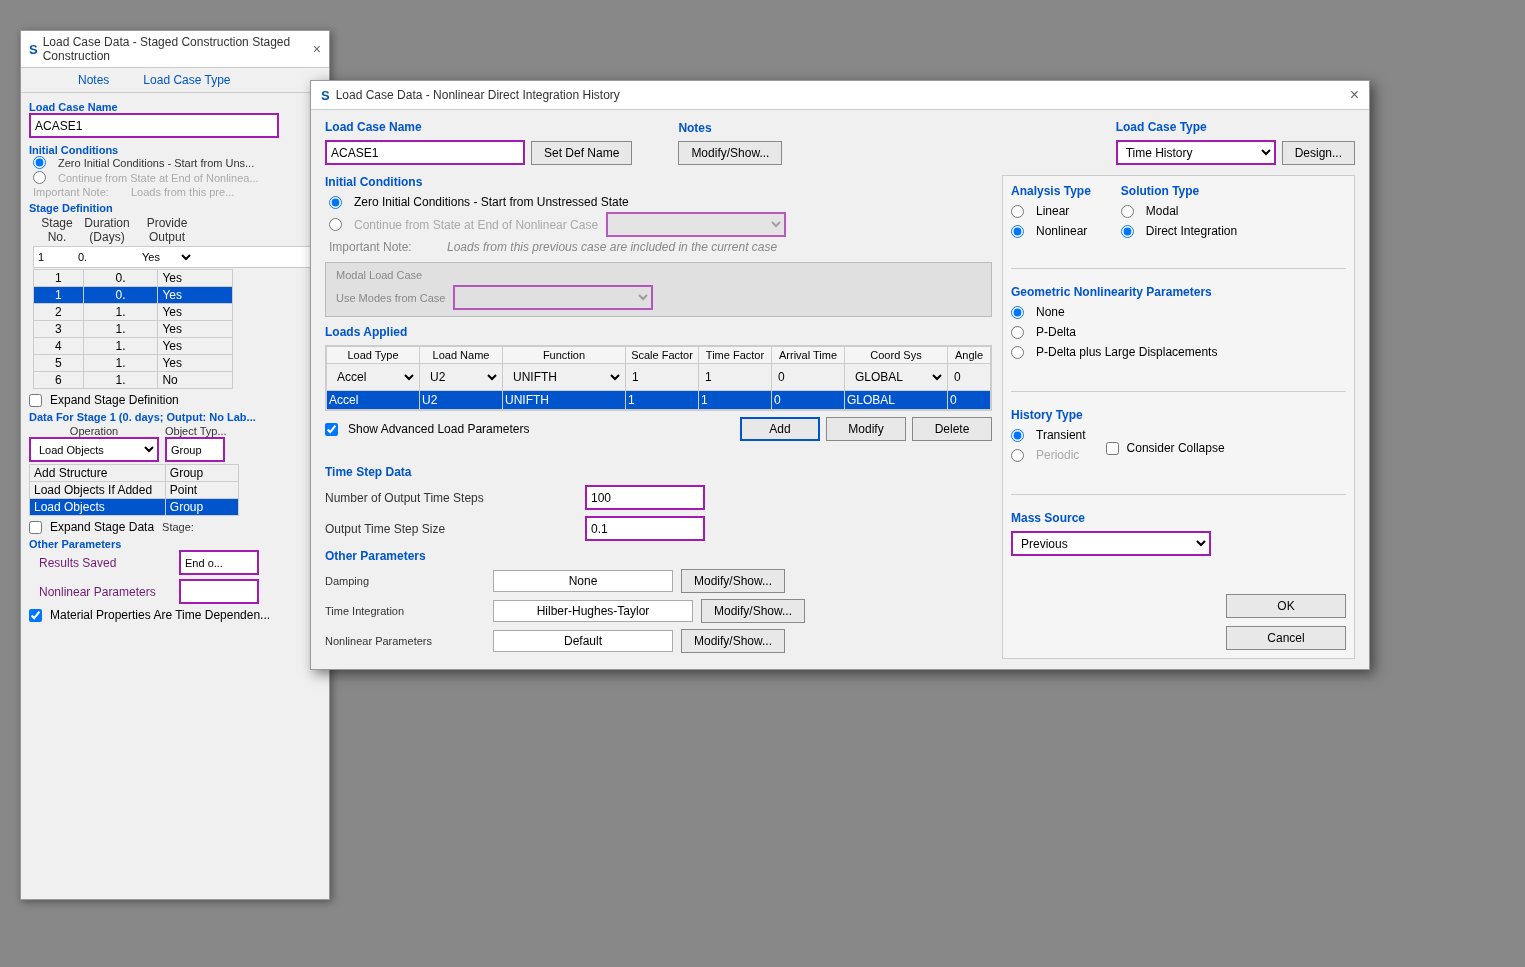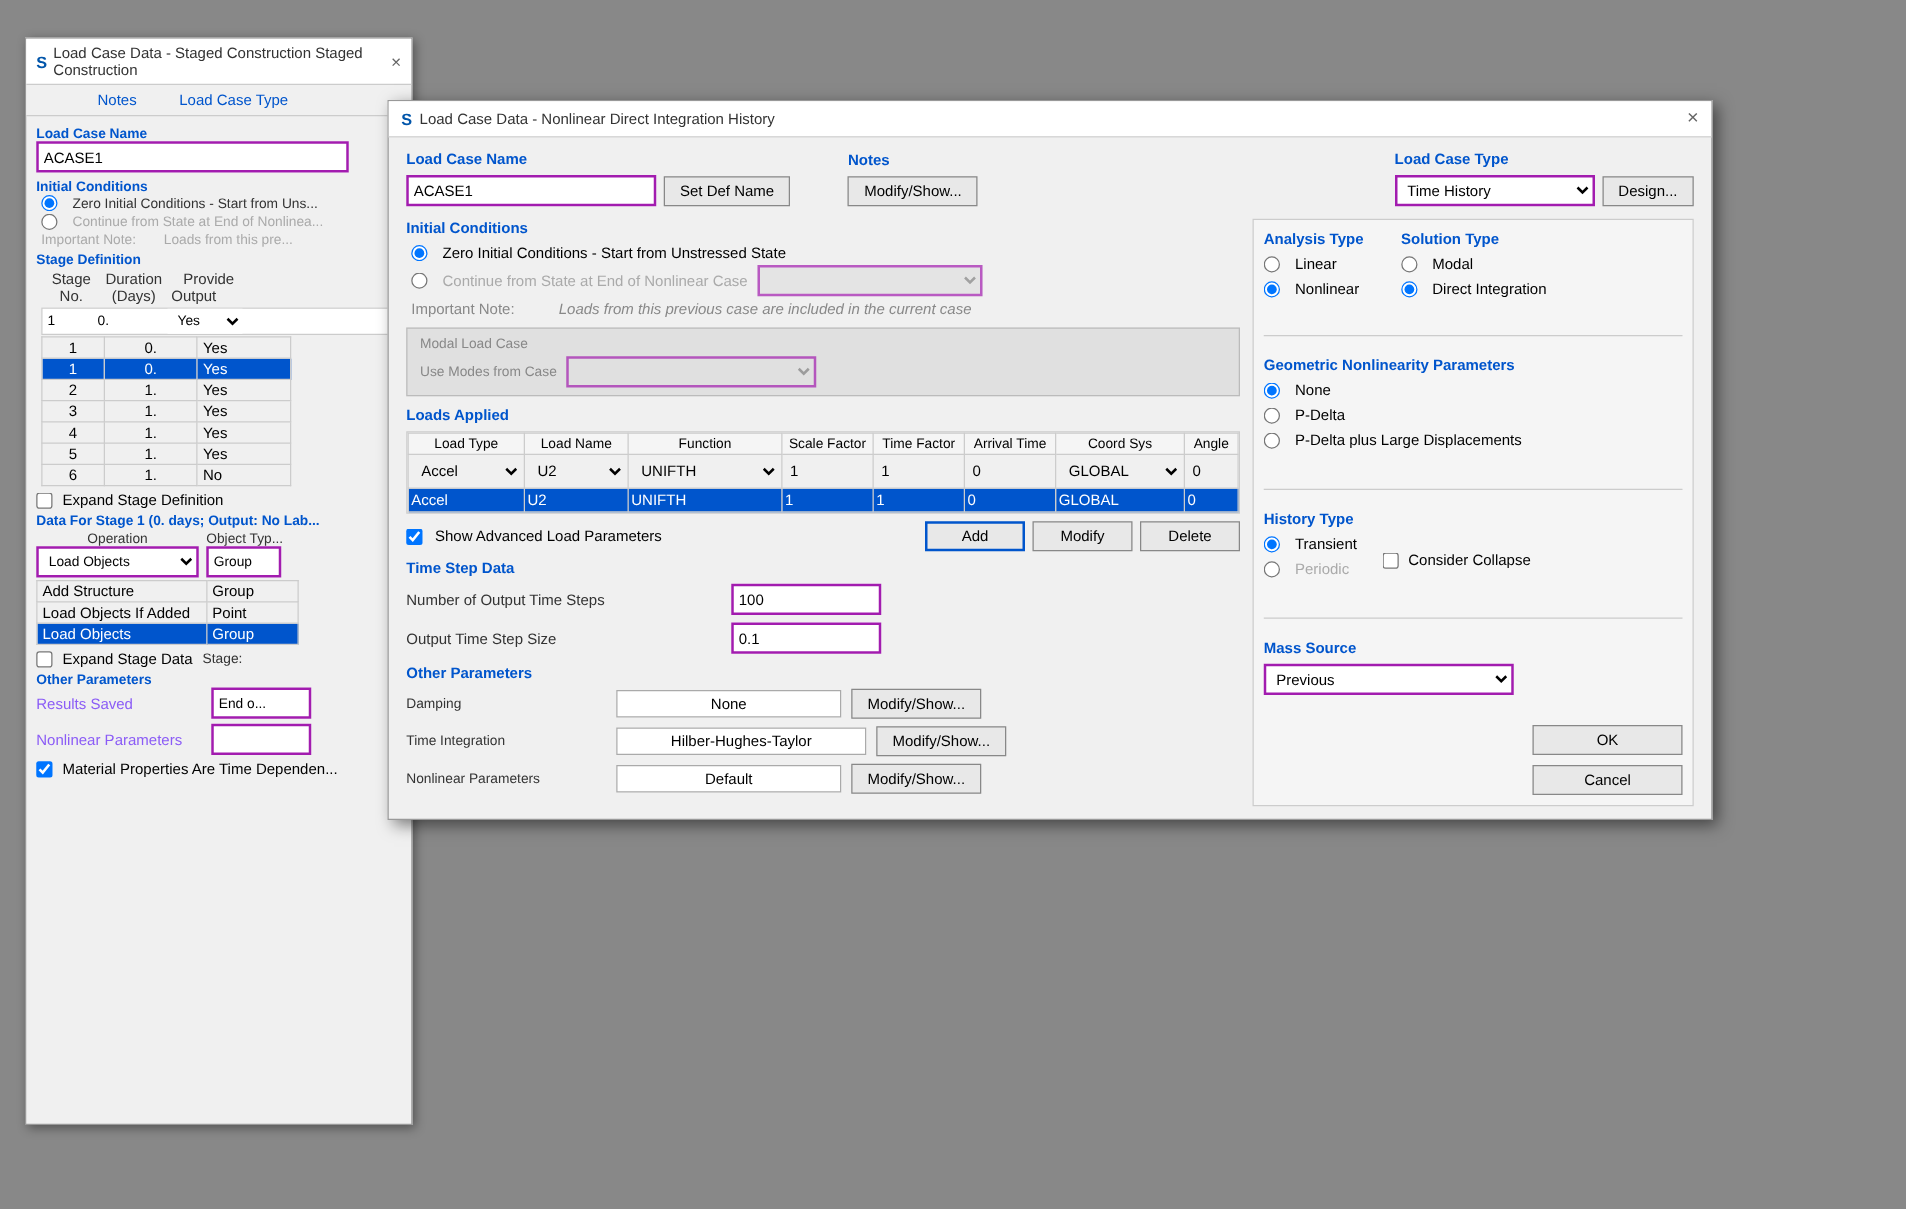--- a/index.html
+++ b/index.html
@@ -192,21 +192,21 @@
       display: flex;
       font-size: 11px;
       color: #333;
       padding: 2px 4px;
       gap: 0;
     }
 
     .expand-check { display: flex; align-items: center; gap: 4px; font-size: 11px; margin-top: 4px; }
 
     .other-params-row { display: flex; align-items: center; margin-bottom: 4px; font-size: 11px; }
-    .other-params-row .field-name { width: 140px; color: #8b5cf6; }
+    .other-params-row .field-name { width: 140px; color: #701a75; margin-left: 10px; }
     .other-params-row input[type="text"] { width: 120px; }
 
     .modal-section {
       background: #e0e0e0;
       border: 1px solid #bbb;
       padding: 6px 10px;
       margin-bottom: 6px;
     }
     .modal-label { color: #888; font-size: 11px; margin-bottom: 4px; }
     .modal-row { display: flex; align-items: center; gap: 8px; }
@@ -289,21 +289,21 @@
       <div class="label-blue">Stage Definition</div>
       <div style="margin-left:4px;">
         <div class="stage-header">
           <span style="width:40px;text-align:center;">Stage</span>
           <span style="width:60px;text-align:center;">Duration</span>
           <span style="width:60px;text-align:center;">Provide</span>
         </div>
         <div class="stage-header" style="margin-top:-4px;">
           <span style="width:40px;text-align:center;">No.</span>
           <span style="width:60px;text-align:center;">(Days)</span>
-          <span style="width:60px;text-align:left;">Output</span>
+          <span style="width:60px;text-align:center;">Output</span>
         </div>
 
         <div style="display:flex;align-items:center;margin-bottom:1px;border:1px solid #ccc;background:#fff;">
           <span style="width:40px;padding:2px 4px;font-size:11px;">1</span>
           <span style="width:60px;padding:2px 4px;font-size:11px;">0.</span>
           <select style="width:60px;font-size:11px;height:20px;border:none;">
             <option>Yes</option>
             <option>No</option>
           </select>
         </div>
@@ -476,21 +476,21 @@
         <div class="modal-section" style="margin-bottom:8px;">
           <div class="modal-label">Modal Load Case</div>
           <div class="modal-row">
             <label>Use Modes from Case</label>
             <select style="width:200px;background:#e0e0e0;" disabled="">
               <option></option>
             </select>
           </div>
         </div>
 
-        <div style="margin-bottom:6px;">
+        <div style="margin-bottom:24px;">
           <div class="section-label">Loads Applied</div>
           <div class="loads-table-container">
 
             <table class="loads-table" style="width:100%;">
               <thead>
                 <tr>
                   <th style="width:90px;">Load Type</th>
                   <th style="width:80px;text-align:center;">Load Name</th>
                   <th style="width:120px;">Function</th>
                   <th style="width:70px;">Scale Factor</th>

